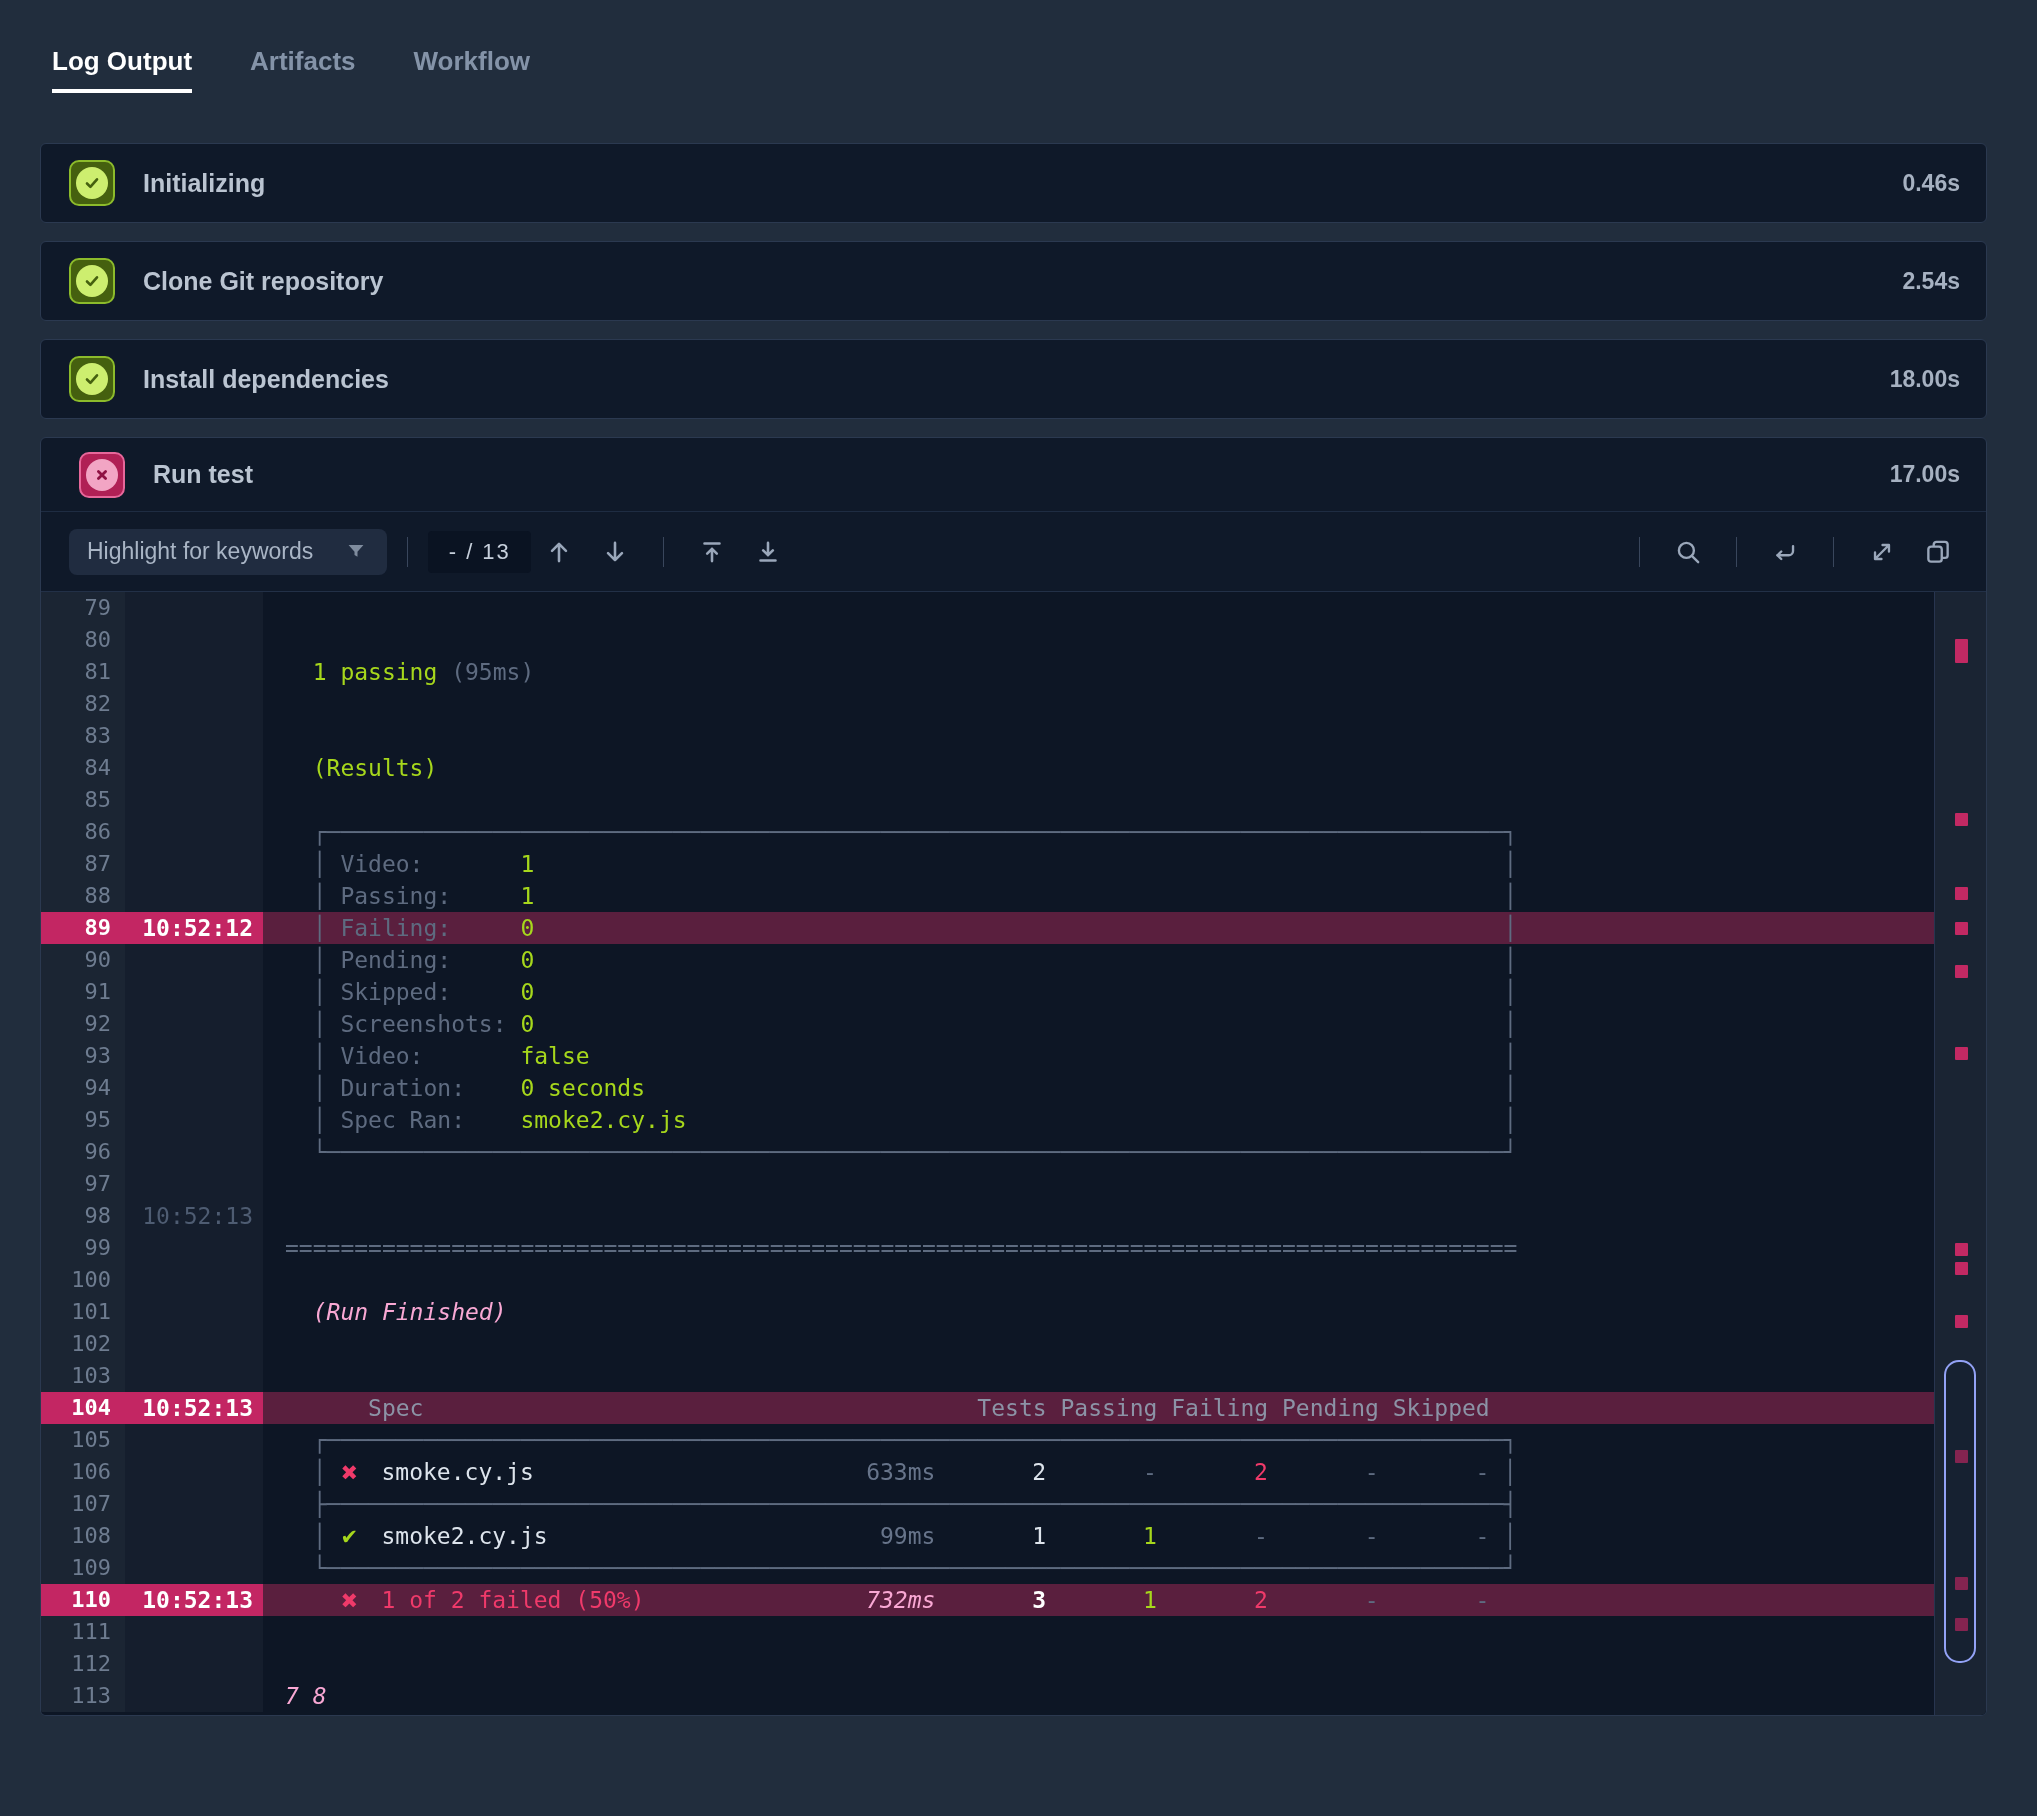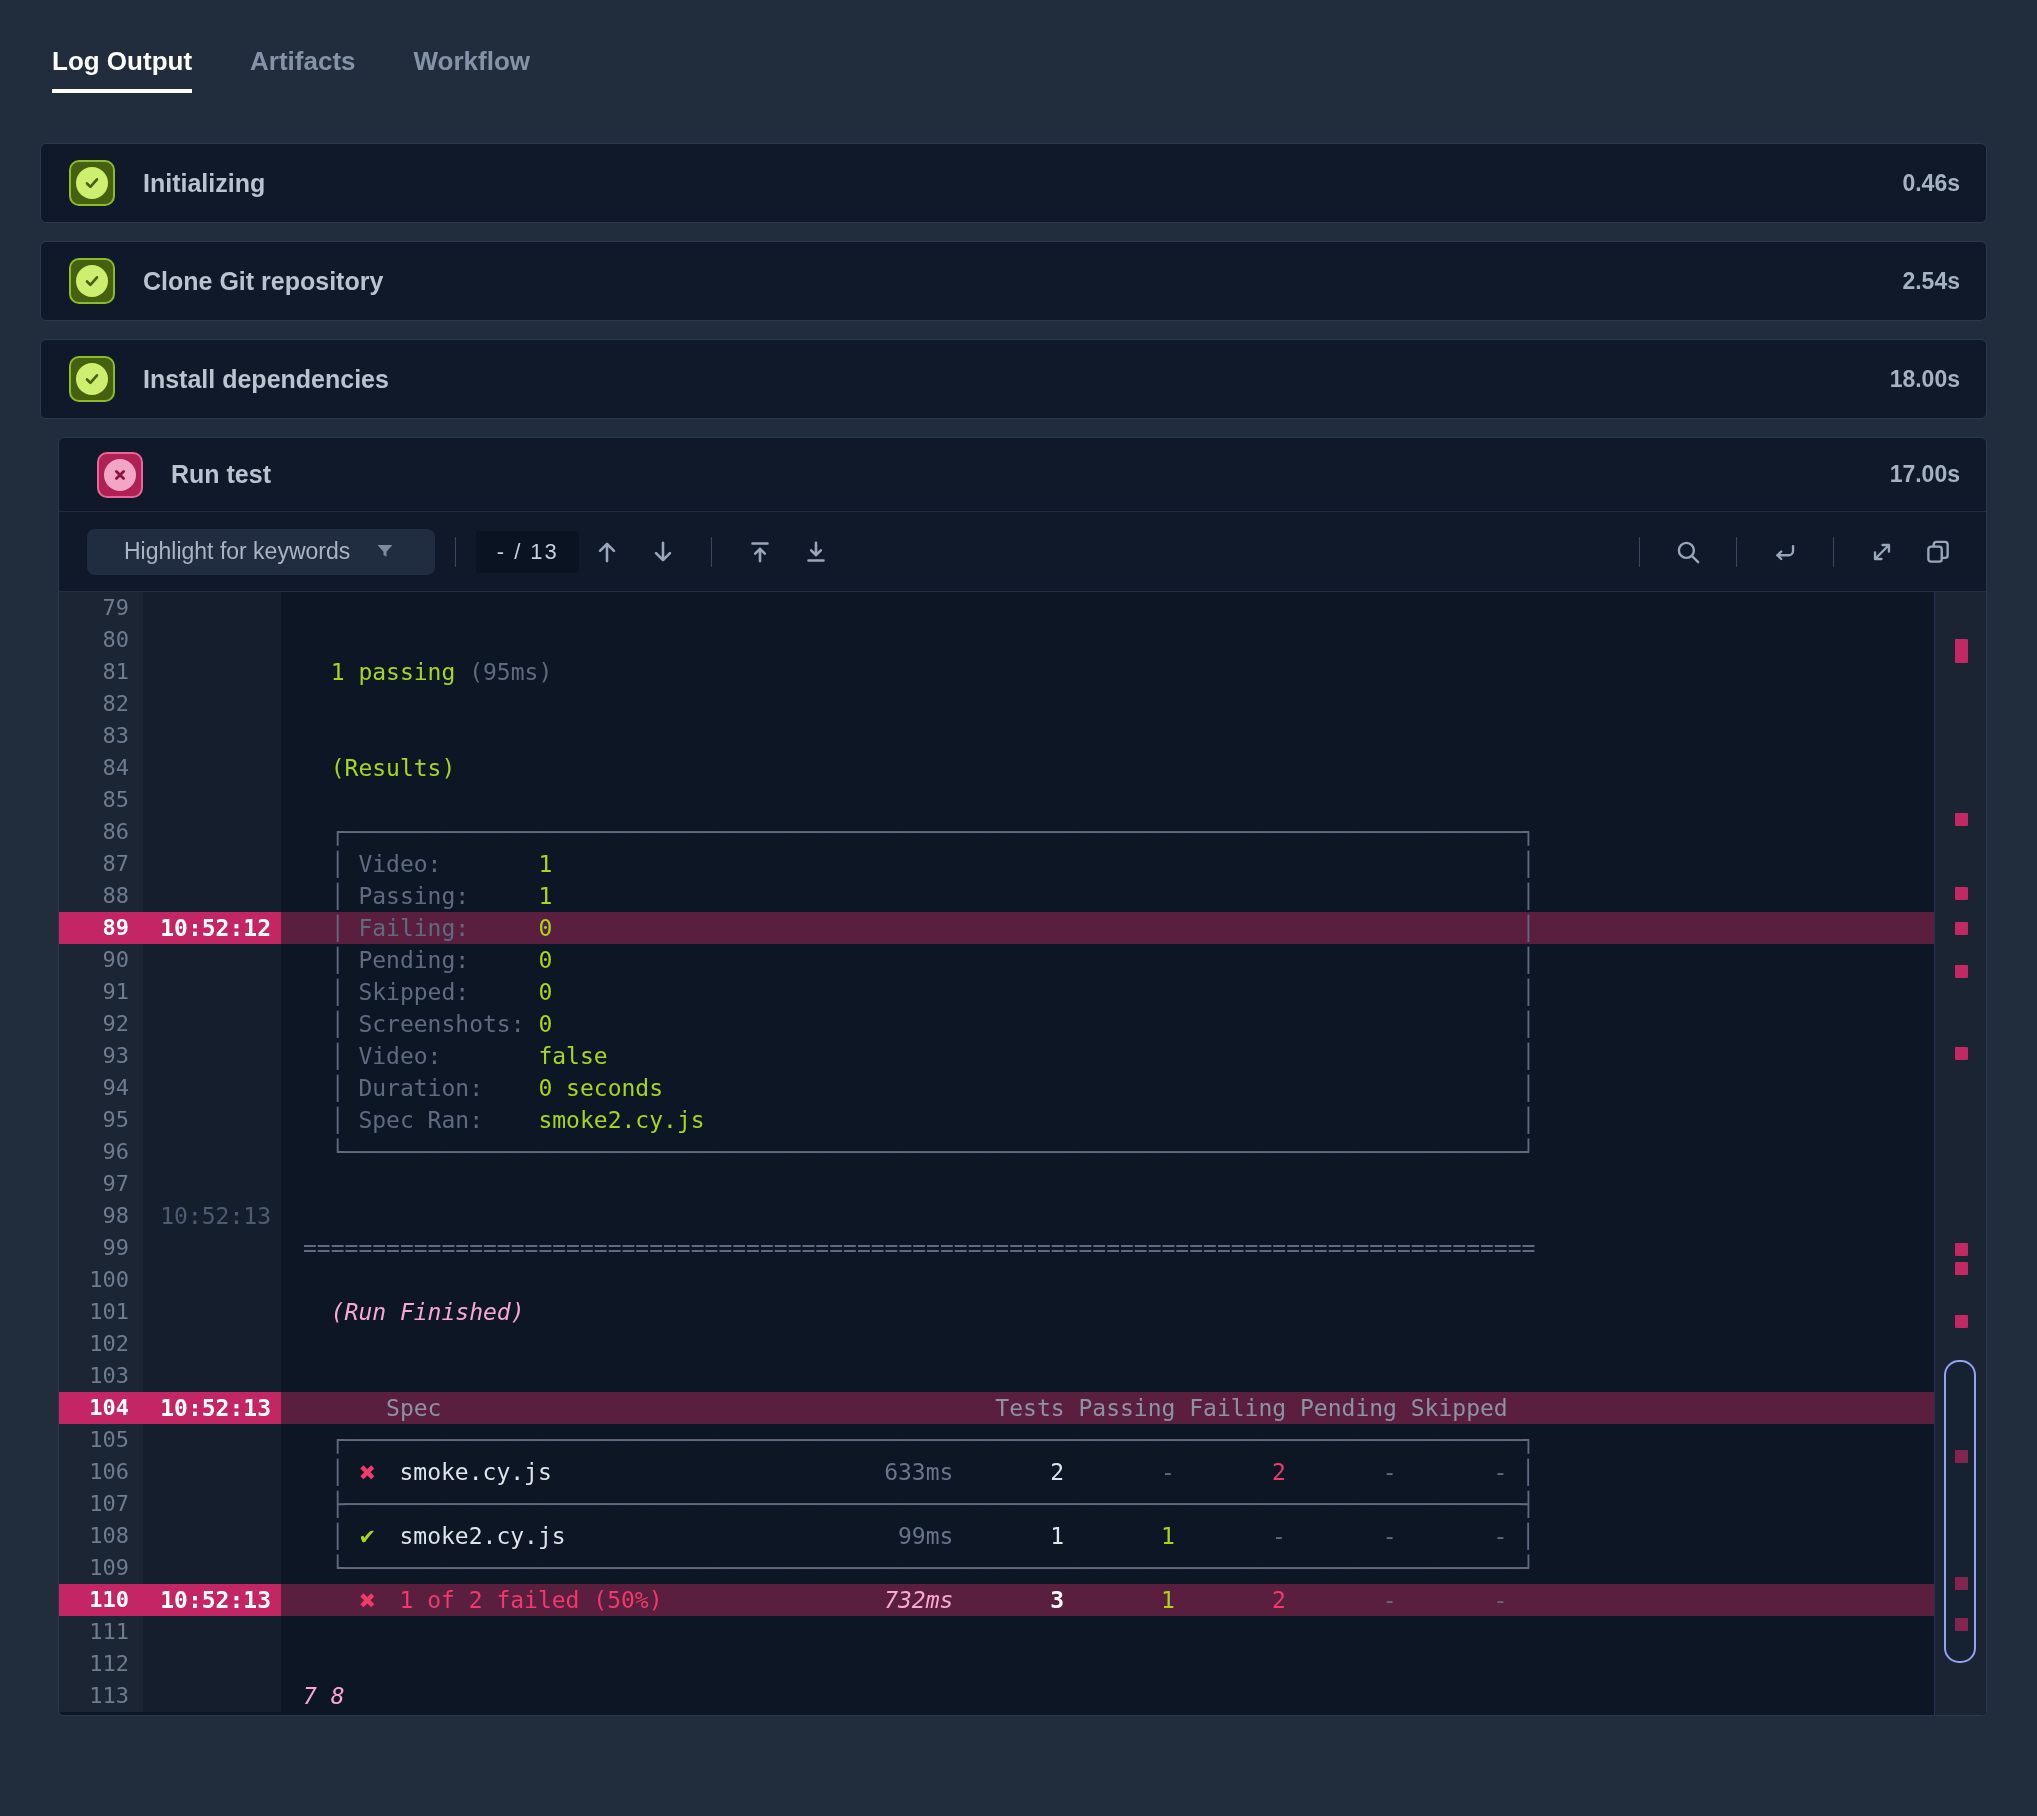--- a/index.html
+++ b/index.html
@@ -24,29 +24,29 @@
   .sicon.fail { background:#b02055; border:2px solid #e7679a; }
   .scircle { width:32px; height:32px; border-radius:50%; display:flex;
              align-items:center; justify-content:center; }
   .ok   .scircle { background:#cdee6f; }
   .fail .scircle { background:#f2a5c4; }
   .slabel { margin-left:28px; font-size:25px; font-weight:700; color:#bac4d1; }
   .sdur   { margin-left:auto; font-size:23px; font-weight:600; color:#a6b1c1; }
 
   
   .run-panel { background:#0f1929; border:1px solid #2b3950; border-radius:6px;
-               overflow:hidden;margin-left:18px; }
+               overflow:hidden; }
   .run-header { height:74px; display:flex; align-items:center;
                 padding:0 26px 0 38px; border-bottom:1px solid #1e2c42; }
 
   
   .log-toolbar { height:80px; display:flex; align-items:center;
                  padding:0 20px 0 28px; border-bottom:1px solid #223047; }
-  .pill { height:46px; display:flex; align-items:center; gap:22px;
-          background:#202c40; border-radius:8px; padding:0 37px;
+  .pill { height:46px; display:flex; align-items:center; gap:30px;
+          background:#202c40; border-radius:8px; padding:0 18px;
           font-size:23px; color:#a9b5c5; cursor:text; }
   .tdivider { width:1px; height:30px; background:#39465c; margin:0 20px; flex:0 0 auto; }
   .counter { min-width:103px; height:42px; background:#0a1322; border-radius:4px;
              display:flex; align-items:center; justify-content:center;
              font-size:22px; color:#c7d0dc; letter-spacing:2px; }
   .tool-btn { background:none; border:none; padding:0; margin:0 13px;
               display:flex; align-items:center; cursor:pointer; }
   .right-tools { margin-left:auto; display:flex; align-items:center; }
 
   

